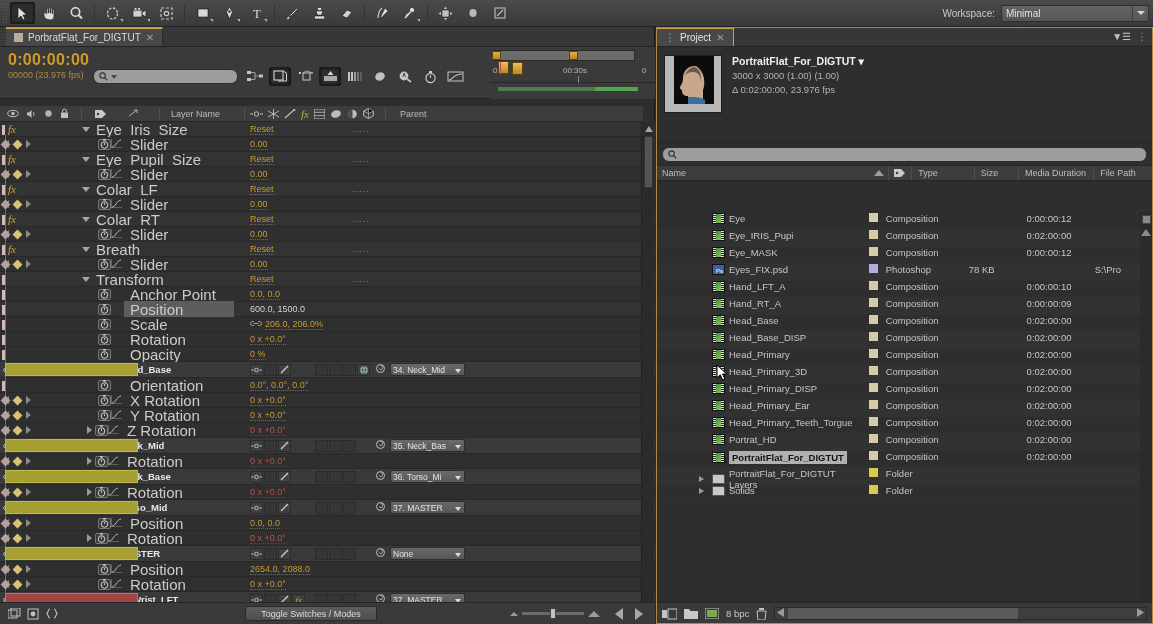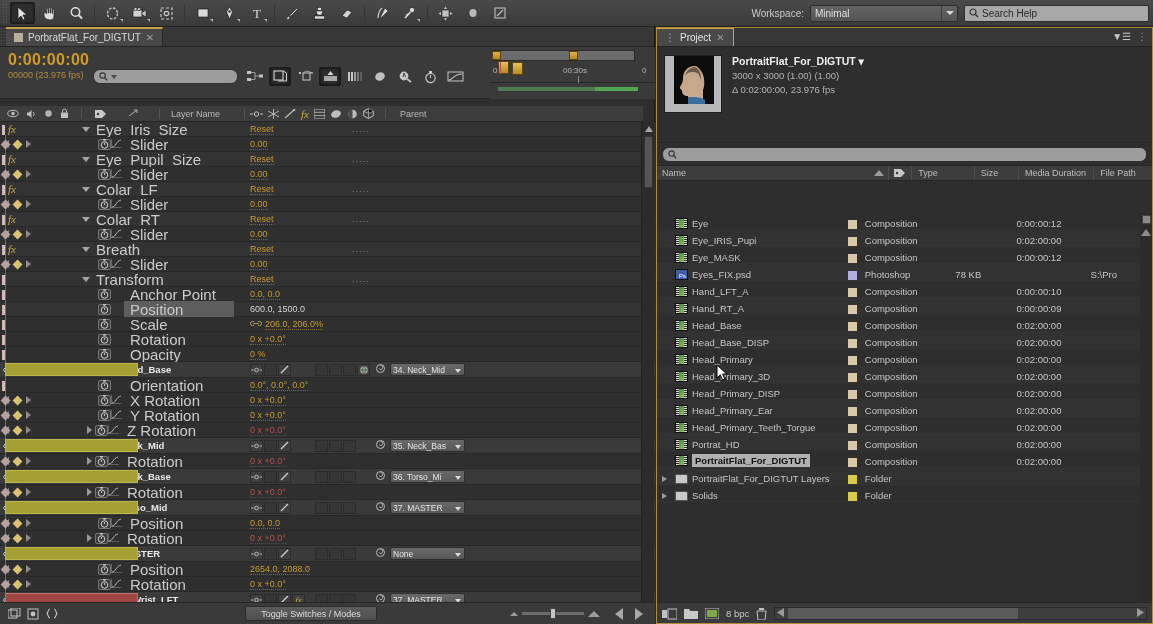--- a/index.html
+++ b/index.html
@@ -235,22 +235,22 @@
     align-items: center; gap: 3px; padding: 0 5px; color: #3a3a3a; }
 
   .pj-cols { height: 16px; background: #3d3d3d; border-top: 1px solid #262626;
     border-bottom: 1px solid #262626; display: flex; align-items: center;
     font-size: 9px; color: #bdbdbd; }
   .pj-cols .c { border-right: 1px solid #4e4e4e; height: 100%;
     display: flex; align-items: center; padding-left: 6px; }
 
   .pj-rows { position: absolute; left: 0; top: 186px; width: 484px; height: 390px;
     overflow: hidden; }
-  .pj-row { height: 17px; display: flex; align-items: flex-end; font-size: 9.5px;
-    color: #c6c6c6; border-bottom: 1px solid #333; }
+  .pj-row { height: 17px; display: flex; align-items: flex-start; font-size: 9.5px;
+    color: #c6c6c6; border-bottom: 1px solid #333; padding-left: 37px; }
   .pj-row.alt { background: #323232; }
   .pj-row.sel-name .nm-text { background: #b0b0b0; color: #111; font-weight: bold;
     padding: 1px 3px; }
   .comp-ic { width: 13px; height: 11px; background: #2c2c2c; border: 1px solid #111;
     margin: 0 4px 0 8px; position: relative; display: flex; }
   .comp-ic .f { width: 3px; background: repeating-linear-gradient(#ddd 0 1px, #2c2c2c 1px 2px); }
   .comp-ic .c { flex: 1; background: linear-gradient(135deg,#3f8f3f,#8fc24a); }
   .psd-ic { width: 13px; height: 11px; background: #3f5fa8; border: 1px solid #111;
     margin: 0 4px 0 8px; color: #fff; font-size: 6px; display: flex;
     align-items: flex-end; justify-content: flex-end; padding-right: 1px; }
@@ -399,27 +399,20 @@
         </svg>
     </div>
 
     <div class="ws-wrap">
       <span class="ws-label">Workspace:</span>
       <div class="ws-select">
         <span>Minimal</span>
         <span class="dd">
             <i></i>
           </span>
-      </div>
-      <div class="help-box">
-        <svg width="10" height="10" viewBox="0 0 10 10">
-            <circle cx="4" cy="4" r="3" fill="none" stroke="#333" stroke-width="1.2"></circle>
-            <line x1="6.2" y1="6.2" x2="9" y2="9" stroke="#333" stroke-width="1.4"></line>
-          </svg>
-        <span>Search Help</span>
       </div>
     </div>
   </div>
 
   <div class="tl-panel">
 
     <div class="tab-bar">
       <div class="tab-grip"></div>
       <div class="tab">
         <span class="sq"></span>

